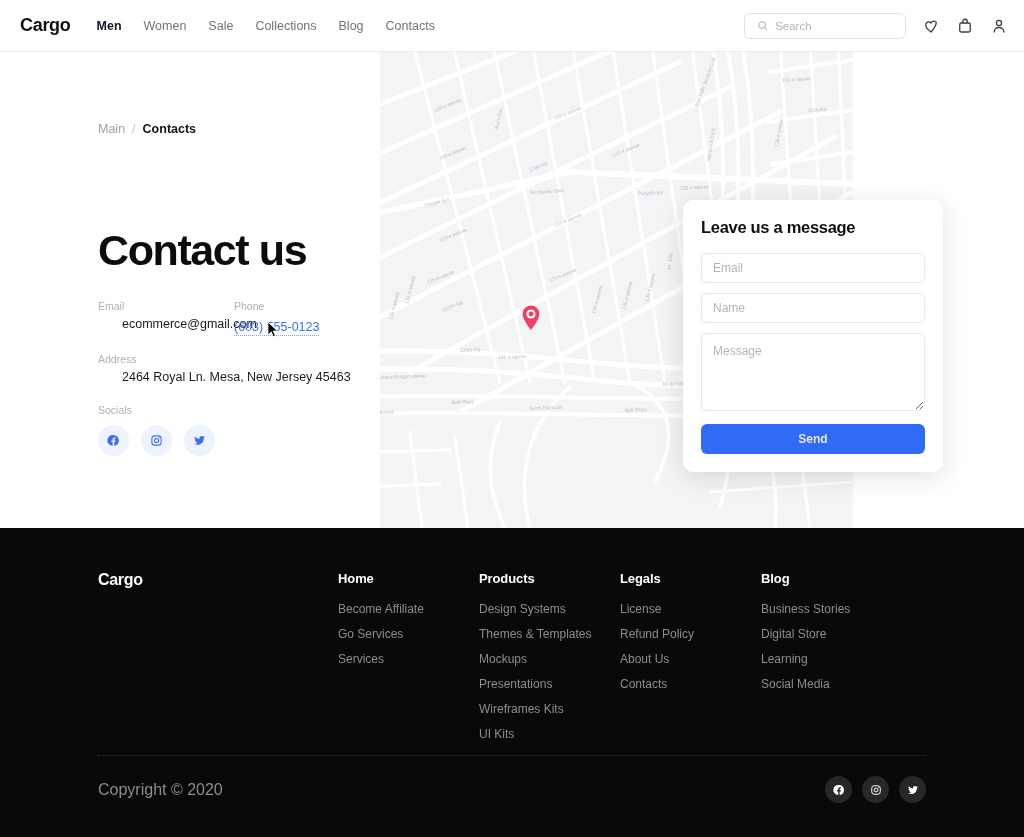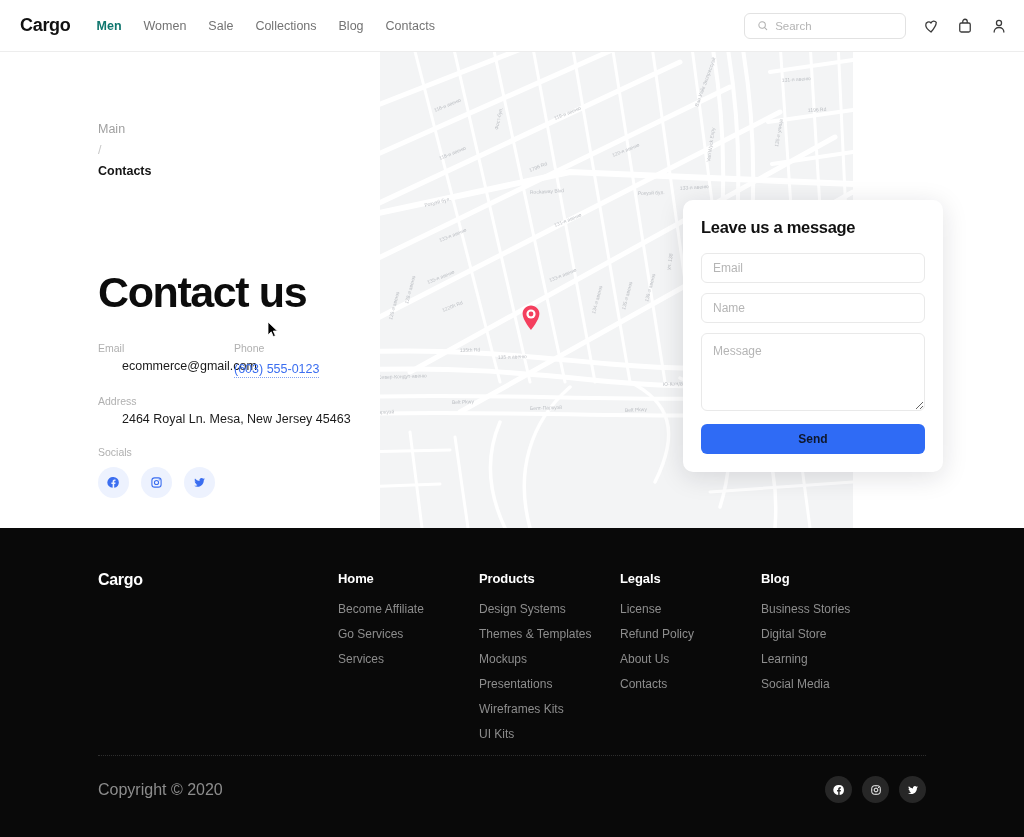--- a/index.html
+++ b/index.html
@@ -21,21 +21,21 @@
     background: #fff;
   }
   .brand {
     font-size: 18px; font-weight: bold; color: #111;
     letter-spacing: -0.3px; margin-right: 26px;
   }
   .nav { display: flex; align-items: center; gap: 22px; }
   .nav-item {
     font-size: 12.5px; color: #737373; cursor: pointer; white-space: nowrap;
   }
-  .nav-item.active { color: #0f766e; font-weight: bold; }
+  .nav-item.active { color: #0f172a; font-weight: bold; }
   .header-right {
     margin-left: auto; display: flex; align-items: center; gap: 14px;
   }
   .search-box {
     width: 162px; height: 26px;
     border: 1px solid #e2e2e2; border-radius: 6px;
     display: flex; align-items: center; gap: 7px; padding: 0 10px;
     background: #fff;
   }
   .search-box input {
@@ -69,21 +69,21 @@
   .pin {
     position: absolute; left: 151px; top: 280px;
     transform: translate(-50%, -100%);
   }
 
   
   .left-col {
     position: absolute; left: 98px; top: 0; width: 280px;
   }
   .crumbs {
-    margin-top: 70px; font-size: 12.5px; display: flex; gap: 7px;  flex-direction: column;
+    margin-top: 70px; font-size: 12.5px; display: flex; gap: 7px; align-items: center;
   }
   .crumb-main { color: #a0a0a0; cursor: pointer; }
   .crumb-sep { color: #c8c8c8; }
   .crumb-cur { color: #141414; font-weight: bold; }
   .page-title {
     margin-top: 93px;
     font-size: 43px; font-weight: bold; color: #0c0c0c; letter-spacing: -1.4px;
     line-height: 1;
   }
   .info-grid { margin-top: 28px; display: flex; }
@@ -120,21 +120,21 @@
     padding: 0 11px; font-size: 12px; color: #444; outline: 0;
     font-family: "Liberation Sans", sans-serif; background: #fff;
     margin-bottom: 10px; display: block;
   }
   .field::placeholder { color: #b5b5b5; }
   .field-area {
     height: 78px; padding: 9px 11px; resize: vertical; line-height: 1.4;
   }
   .send-btn {
     width: 100%; height: 30px; border: 0; border-radius: 6px;
-    background: #2f6bf5; color: #0f172a; font-size: 12px; font-weight: bold;
+    background: #2f6bf5; color: #e5e5e5; font-size: 12px; font-weight: bold;
     cursor: pointer; font-family: "Liberation Sans", sans-serif; margin-top: 3px;
   }
 
   
   .footer {
     height: 309px; background: #090909; position: relative;
     padding: 0 98px;
   }
   .footer-top { display: flex; padding-top: 43px; }
   .footer-brand {

